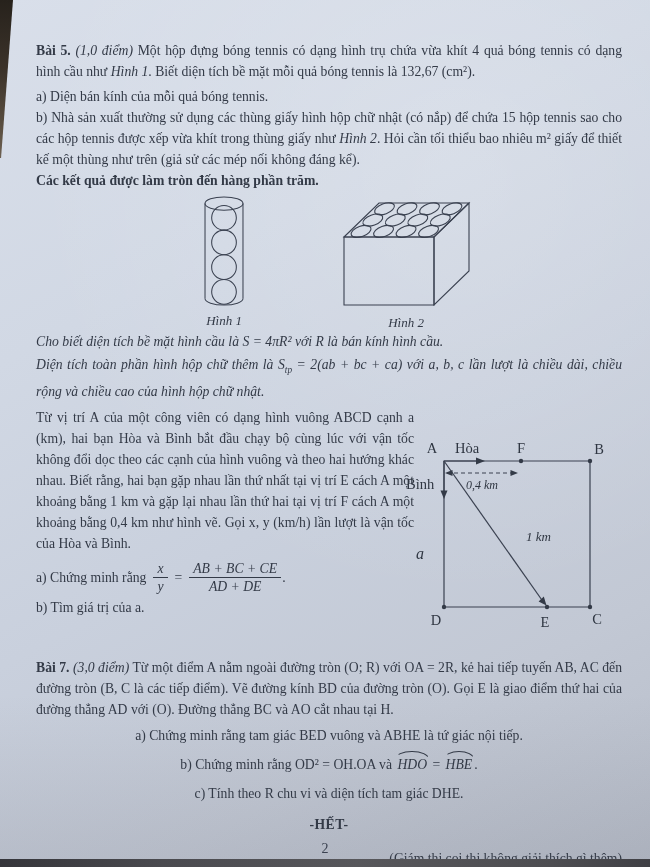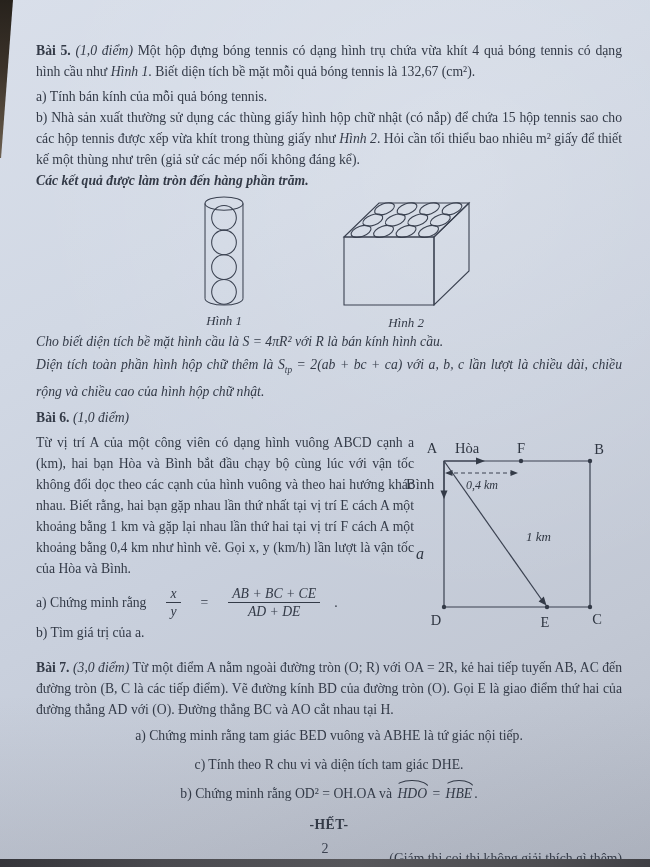--- a/index.html
+++ b/index.html
@@ -26,38 +26,38 @@
     background: linear-gradient(90deg, #35353a 0%, #4a4a4f 25%, #57575b 55%, #4d4d51 85%, #404045 100%);
   }
   .content {
     position: absolute; left: 36px; top: 40px; width: 586px;
     font-size: 13.7px; line-height: 21px;
   }
   .para { margin: 0; text-align: justify; }
   .mb4 { margin-bottom: 4px; }
   .it { font-style: italic; }
   .b  { font-weight: bold; }
-  .bi { font-weight: bold; font-style: italic; }
+  .bi { font-weight: bold; }
   sub.it { font-style: italic; font-size: 0.68em; }
 
   .figures-row { position: relative; height: 134px; margin: 4px 0 2px 0; }
   .fig-block { position: absolute; text-align: center; }
   .fig1-block { left: 158px; top: 0; width: 60px; }
   .fig2-block { left: 300px; top: 2px; width: 140px; }
   .fig-caption { font-style: italic; margin-top: 3px; font-size: 13px; }
   svg { display: block; margin: 0 auto; }
   svg text { font-family: "Liberation Serif", serif; fill: #2f3642; }
 
   .hint { margin: 2px 0 0 0; font-style: italic; text-align: justify; }
 
   .ex6 { position: relative; margin-top: 5px; min-height: 242px; }
   .ex6-body { width: 378px; text-align: justify; margin-top: 4px; }
   .ex6-fig { position: absolute; left: 368px; top: 26px; }
 
-  .eq-line { display: flex; align-items: center; gap: 20px; margin: 7px 0 3px 0; }
+  .eq-line { display: flex; align-items: center; gap: 7px; margin: 7px 0 3px 0; }
   .frac { display: inline-flex; flex-direction: column; align-items: center; line-height: 1.12; font-style: italic; }
   .frac .num { padding: 0 4px 1px 4px; border-bottom: 1.2px solid #333a47; }
   .frac .den { padding-top: 1px; }
   .tail { margin-left: -6px; }
 
   .ex7 { margin-top: 8px; }
   .part { margin: 5px 0 0 0; text-align: center; }
   .part-b7 { margin-top: 8px; }
 
   .overarc { font-style: italic; position: relative; display: inline-block; padding: 0 2px; }
@@ -73,21 +73,21 @@
 </style>
 </head>
 <body>
 
 <div class="shading"></div>
 <div class="edge-top-left"></div>
 
 <div class="content">
 
   <p class="para mb4"><span class="b">Bài 5.</span> <span class="it">(1,0 điểm)</span> <span>Một hộp đựng bóng tennis có dạng hình trụ chứa vừa khít 4 quả bóng tennis có dạng hình cầu như </span><span class="it">Hình 1</span><span>. Biết diện tích bề mặt mỗi quả bóng tennis là 132,67 (cm²).</span></p>
-  <p class="para">a) Tính bán kính của mỗi quả bóng tennis.</p>
+  <p class="para">a) Diện bán kính của mỗi quả bóng tennis.</p>
   <p class="para"><span>b) Nhà sản xuất thường sử dụng các thùng giấy hình hộp chữ nhật (có nắp) để chứa 15 hộp tennis sao cho các hộp tennis được xếp vừa khít trong thùng giấy như </span><span class="it">Hình 2</span><span>. Hỏi cần tối thiểu bao nhiêu m² giấy để thiết kế một thùng như trên (giả sử các mép nối không đáng kể).</span></p>
   <p class="para bi">Các kết quả được làm tròn đến hàng phần trăm.</p>
 
   <div class="figures-row">
     <div class="fig-block fig1-block">
       <svg width="46" height="112" viewBox="0 0 46 118">
         <g fill="none" stroke="#3a4150" stroke-width="1.1">
           <ellipse cx="23" cy="9" rx="20" ry="7"></ellipse>
           <line x1="3" y1="9" x2="3" y2="109"></line>
           <line x1="43" y1="9" x2="43" y2="109"></line>
@@ -121,21 +121,20 @@
         </g>
       </svg>
       <div class="fig-caption">Hình 2</div>
     </div>
   </div>
 
   <p class="hint">Cho biết diện tích bề mặt hình cầu là S = 4πR² với R là bán kính hình cầu.</p>
   <p class="hint"><span>Diện tích toàn phần hình hộp chữ thêm là S</span><sub class="it">tp</sub><span> = 2(ab + bc + ca) với a, b, c lần lượt là chiều dài, chiều rộng và chiều cao của hình hộp chữ nhật.</span></p>
 
   <div class="ex6">
-    <p class="para"><span class="b">Bài 6.</span> <span class="it">(1,0 điểm)</span></p>
     <p class="para ex6-body">Từ vị trí A của một công viên có dạng hình vuông ABCD cạnh a (km), hai bạn Hòa và Bình bắt đầu chạy bộ cùng lúc với vận tốc không đổi dọc theo các cạnh của hình vuông và theo hai hướng khác nhau. Biết rằng, hai bạn gặp nhau lần thứ nhất tại vị trí E cách A một khoảng bằng 1 km và gặp lại nhau lần thứ hai tại vị trí F cách A một khoảng bằng 0,4 km như hình vẽ. Gọi x, y (km/h) lần lượt là vận tốc của Hòa và Bình.</p>
 
     <div class="eq-line">
       <span>a) Chứng minh rằng</span>
       <span class="frac">
         <span class="num">x</span>
         <span class="den">y</span>
       </span>
       <span>=</span>
       <span class="frac">
@@ -178,22 +177,22 @@
         <text x="32" y="192" text-anchor="middle">D</text>
         <text x="141" y="194" text-anchor="middle">E</text>
         <text x="193" y="191" text-anchor="middle">C</text>
       </g>
     </svg>
   </div>
 
   <div class="ex7">
     <p class="para"><span class="b">Bài 7.</span> <span class="it">(3,0 điểm)</span> <span>Từ một điểm A nằm ngoài đường tròn (O; R) với OA = 2R, kẻ hai tiếp tuyến AB, AC đến đường tròn (B, C là các tiếp điểm). Vẽ đường kính BD của đường tròn (O). Gọi E là giao điểm thứ hai của đường thẳng AD với (O). Đường thẳng BC và AO cắt nhau tại H.</span></p>
     <p class="part">a) Chứng minh rằng tam giác BED vuông và ABHE là tứ giác nội tiếp.</p>
+    <p class="part part-b7"><span>b) Chứng minh rằng OD² = OH.OA và </span><span class="overarc">HDO</span><span> = </span><span class="overarc">HBE</span><span>.</span></p>
     <p class="part part-b7">c) Tính theo R chu vi và diện tích tam giác DHE.</p>
-    <p class="part part-b7"><span>b) Chứng minh rằng OD² = OH.OA và </span><span class="overarc">HDO</span><span> = </span><span class="overarc">HBE</span><span>.</span></p>
   </div>
 
   <p class="footer-end">-HẾT-</p>
   <p class="footer-note">(Giám thị coi thi không giải thích gì thêm)</p>
 </div>
 
 <div class="page-num">2</div>
 <div class="edge-bottom"></div>
 
 </body></html>

